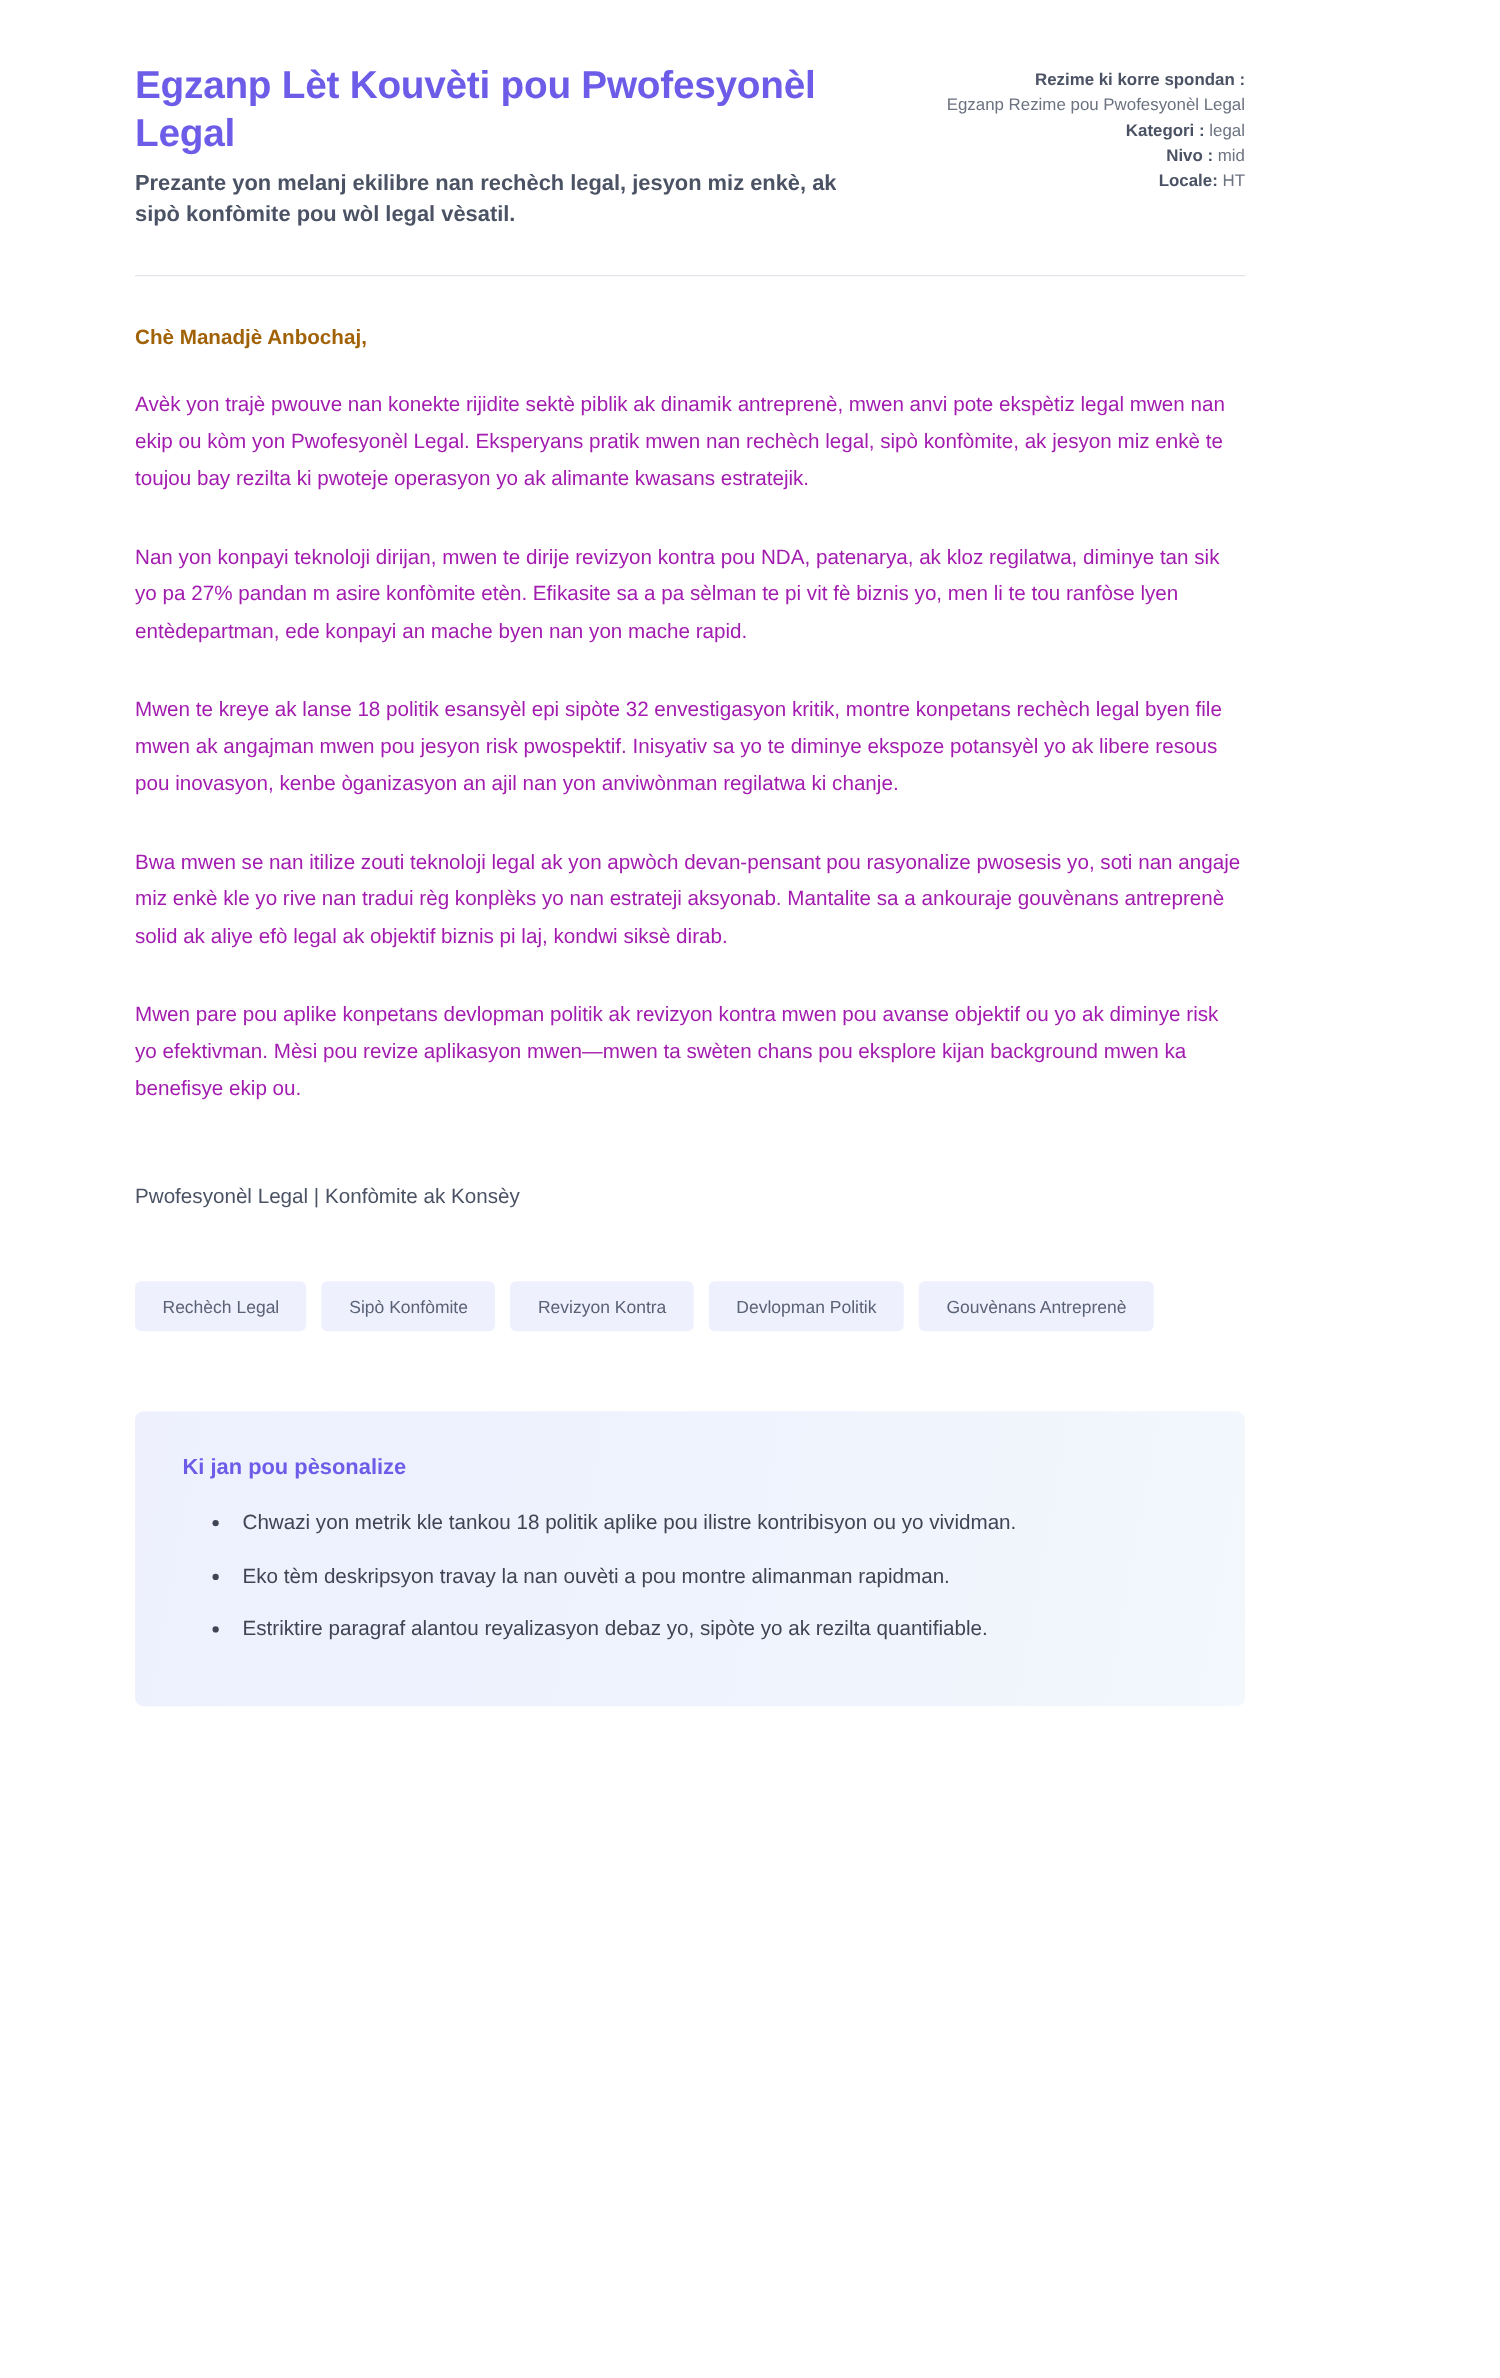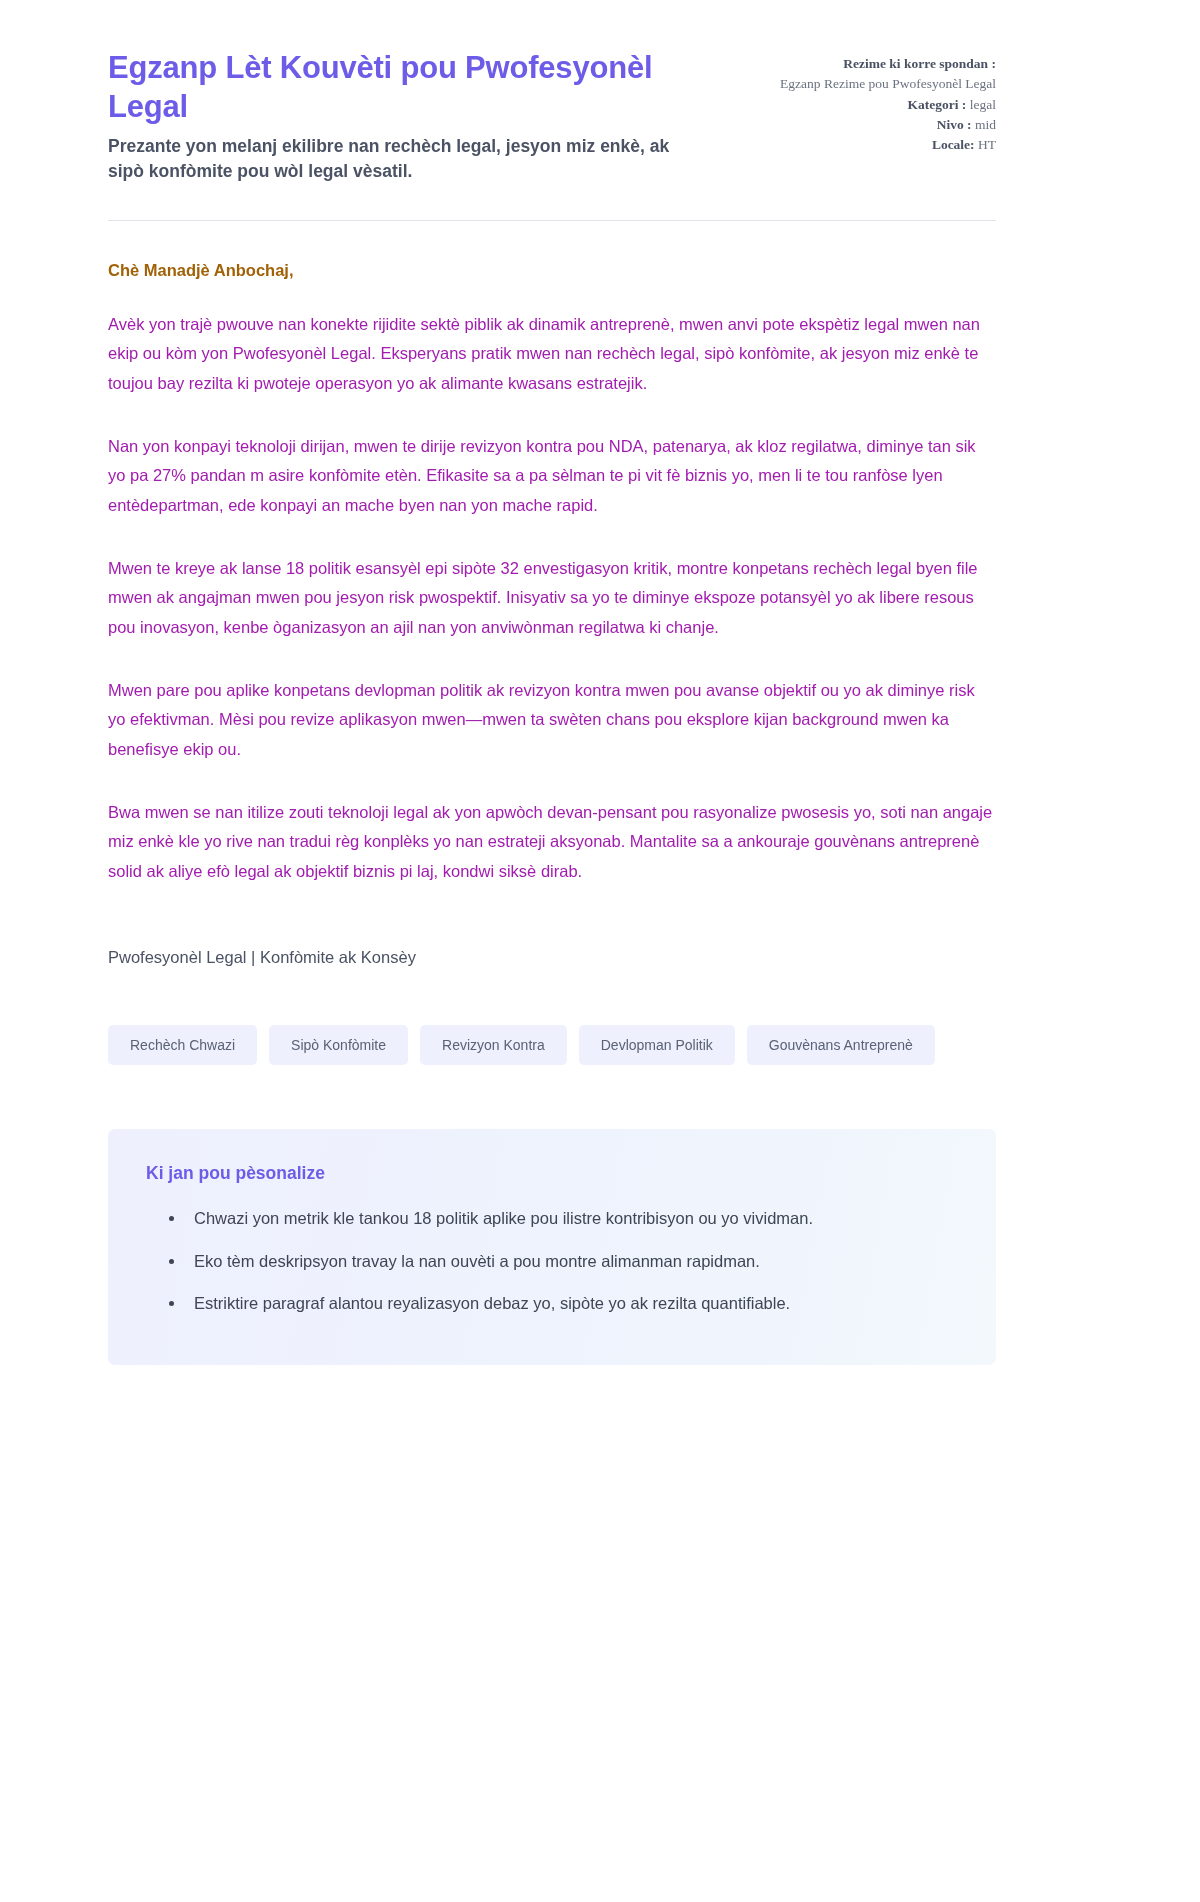--- a/index.html
+++ b/index.html
@@ -46,21 +46,20 @@
     max-width: 690px;
   }
   .meta {
     flex: 0 0 auto;
     text-align: right;
     font-size: 13.5px;
     line-height: 1.5;
     color: #6b7280;
     padding-top: 6px;
     min-width: 250px;
-    font-family: Liberation Serif, serif;
   }
   .meta-row { white-space: normal; }
   .meta-label { font-weight: bold; color: #4a5264; padding-left: 20px; }
   .meta-value { color: #6b7280; }
   .meta-block-head { font-weight: bold; color: #4a5264; }
   .meta-block-value { color: #6b7280; }
   .divider {
     border: 0;
     border-top: 1px solid #e3e4ea;
     margin: 36px 0 40px 0;
@@ -168,30 +167,30 @@
   </div>
 
   <hr class="divider">
 
   <div class="letter">
     <p class="salutation">Chè Manadjè Anbochaj,</p>
 
     <p class="para">Avèk yon trajè pwouve nan konekte rijidite sektè piblik ak dinamik antreprenè, mwen anvi pote ekspètiz legal mwen nan ekip ou kòm yon Pwofesyonèl Legal. Eksperyans pratik mwen nan rechèch legal, sipò konfòmite, ak jesyon miz enkè te toujou bay rezilta ki pwoteje operasyon yo ak alimante kwasans estratejik.</p>
     <p class="para">Nan yon konpayi teknoloji dirijan, mwen te dirije revizyon kontra pou NDA, patenarya, ak kloz regilatwa, diminye tan sik yo pa 27% pandan m asire konfòmite etèn. Efikasite sa a pa sèlman te pi vit fè biznis yo, men li te tou ranfòse lyen entèdepartman, ede konpayi an mache byen nan yon mache rapid.</p>
     <p class="para">Mwen te kreye ak lanse 18 politik esansyèl epi sipòte 32 envestigasyon kritik, montre konpetans rechèch legal byen file mwen ak angajman mwen pou jesyon risk pwospektif. Inisyativ sa yo te diminye ekspoze potansyèl yo ak libere resous pou inovasyon, kenbe òganizasyon an ajil nan yon anviwònman regilatwa ki chanje.</p>
+    <p class="para">Bwa mwen se nan itilize zouti teknoloji legal ak yon apwòch devan-pensant pou rasyonalize pwosesis yo, soti nan angaje miz enkè kle yo rive nan tradui règ konplèks yo nan estrateji aksyonab. Mantalite sa a ankouraje gouvènans antreprenè solid ak aliye efò legal ak objektif biznis pi laj, kondwi siksè dirab.</p>
     <p class="para">Mwen pare pou aplike konpetans devlopman politik ak revizyon kontra mwen pou avanse objektif ou yo ak diminye risk yo efektivman. Mèsi pou revize aplikasyon mwen—mwen ta swèten chans pou eksplore kijan background mwen ka benefisye ekip ou.</p>
-    <p class="para">Bwa mwen se nan itilize zouti teknoloji legal ak yon apwòch devan-pensant pou rasyonalize pwosesis yo, soti nan angaje miz enkè kle yo rive nan tradui règ konplèks yo nan estrateji aksyonab. Mantalite sa a ankouraje gouvènans antreprenè solid ak aliye efò legal ak objektif biznis pi laj, kondwi siksè dirab.</p>
 
     <div class="sign-off">
       <p class="sign-role">Pwofesyonèl Legal | Konfòmite ak Konsèy</p>
     </div>
   </div>
 
   <div class="tags">
-    <span class="tag">Rechèch Chwazi</span>
+    <span class="tag">Rechèch Legal</span>
     <span class="tag">Sipò Konfòmite</span>
     <span class="tag">Revizyon Kontra</span>
     <span class="tag">Devlopman Politik</span>
     <span class="tag">Gouvènans Antreprenè</span>
   </div>
 
   <div class="callout">
     <p class="callout-title">Ki jan pou pèsonalize</p>
     <ul>
       <li>Chwazi yon metrik kle tankou 18 politik aplike pou ilistre kontribisyon ou yo vividman.</li>

